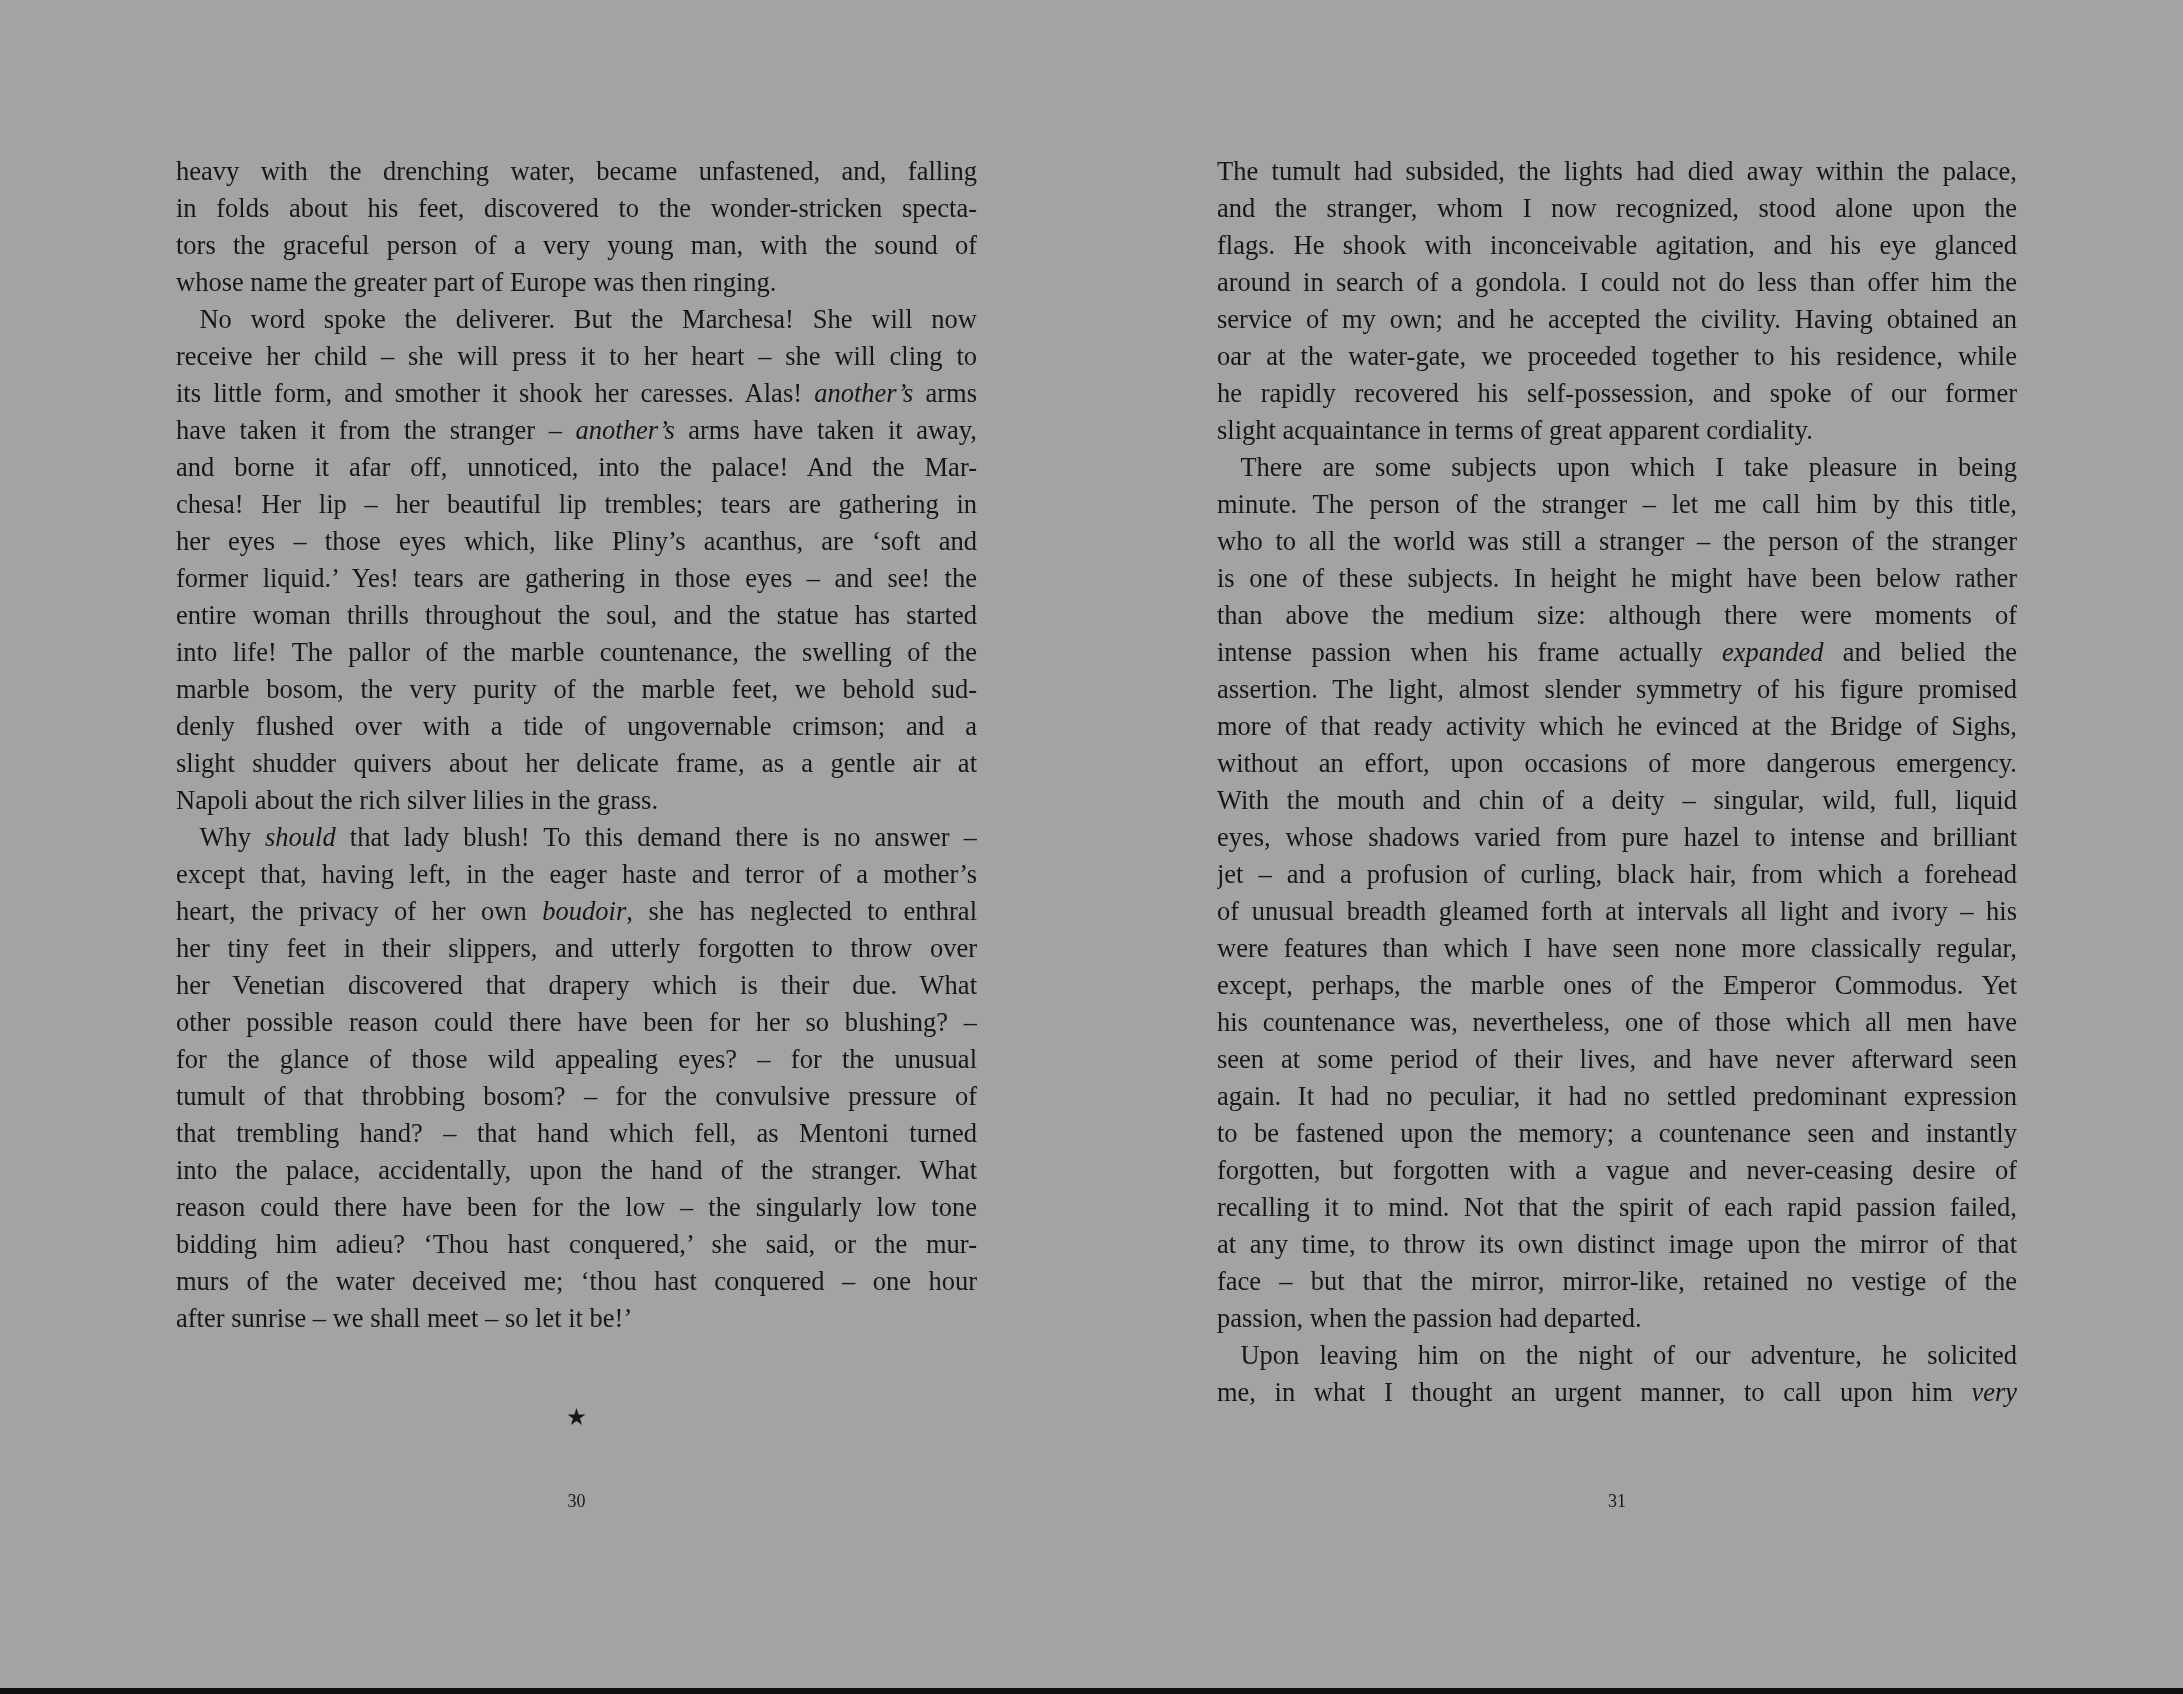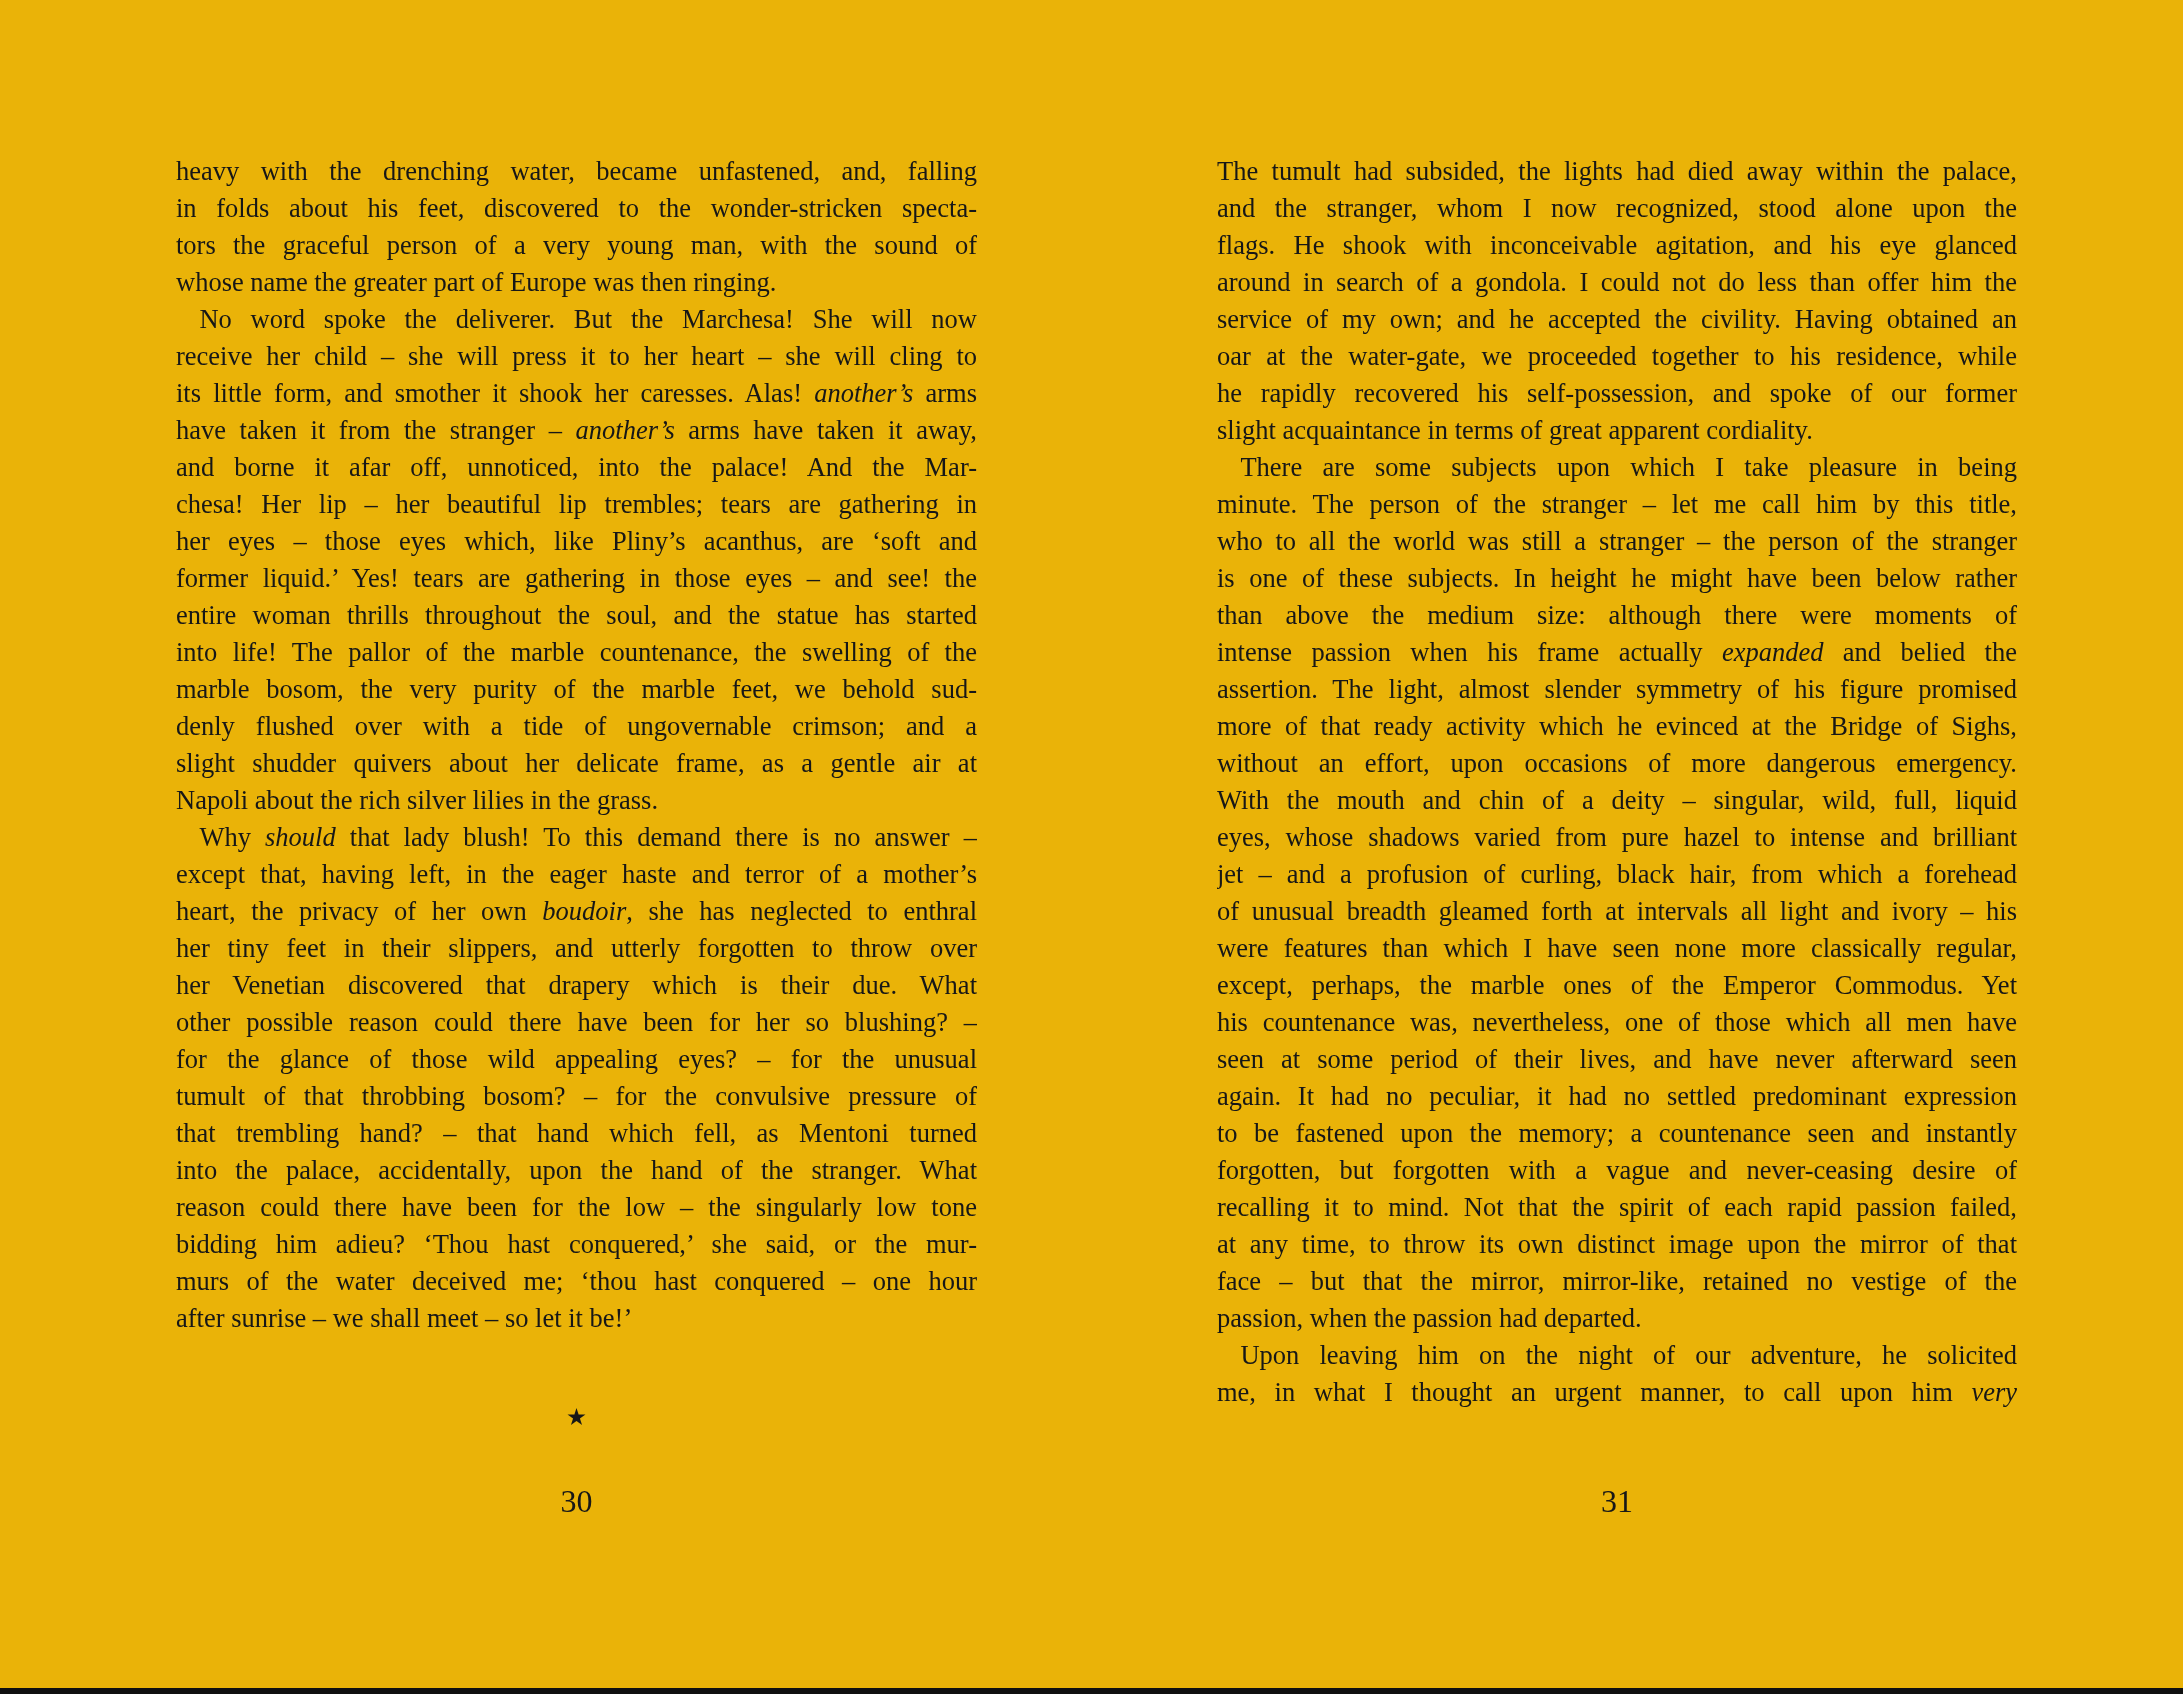--- a/index.html
+++ b/index.html
@@ -10,21 +10,21 @@
   body {
     width: 2183px;
     height: 1694px;
     position: relative;
     overflow: hidden;
     font-family: "Liberation Serif", "DejaVu Serif", serif;
   }
   .spread {
     position: absolute;
     inset: 0;
-    background: #eab308;
+    background: #a3a3a3;
   }
   .text-block {
     position: absolute;
     top: 153px;
     color: #171717;
     font-size: 26.5px;
   }
   .text-block.left  { left: 176px;  width: 801px; }
   .text-block.right { left: 1217px; width: 800px; }
   .line {
@@ -44,21 +44,21 @@
     top: 1406px;
     text-align: center;
     font-size: 23.4px;
     line-height: 23.4px;
     color: #171717;
   }
   .folio {
     position: absolute;
     top: 1488px;
     text-align: center;
-    font-size: 32px;
+    font-size: 18px;
     line-height: 27.6px;
     color: #171717;
   }
   .folio.left  { left: 176px;  width: 801px; }
   .folio.right { left: 1217px; width: 800px; }
   .bottom-edge {
     position: absolute;
     left: 0;
     top: 1688px;
     width: 100%;

